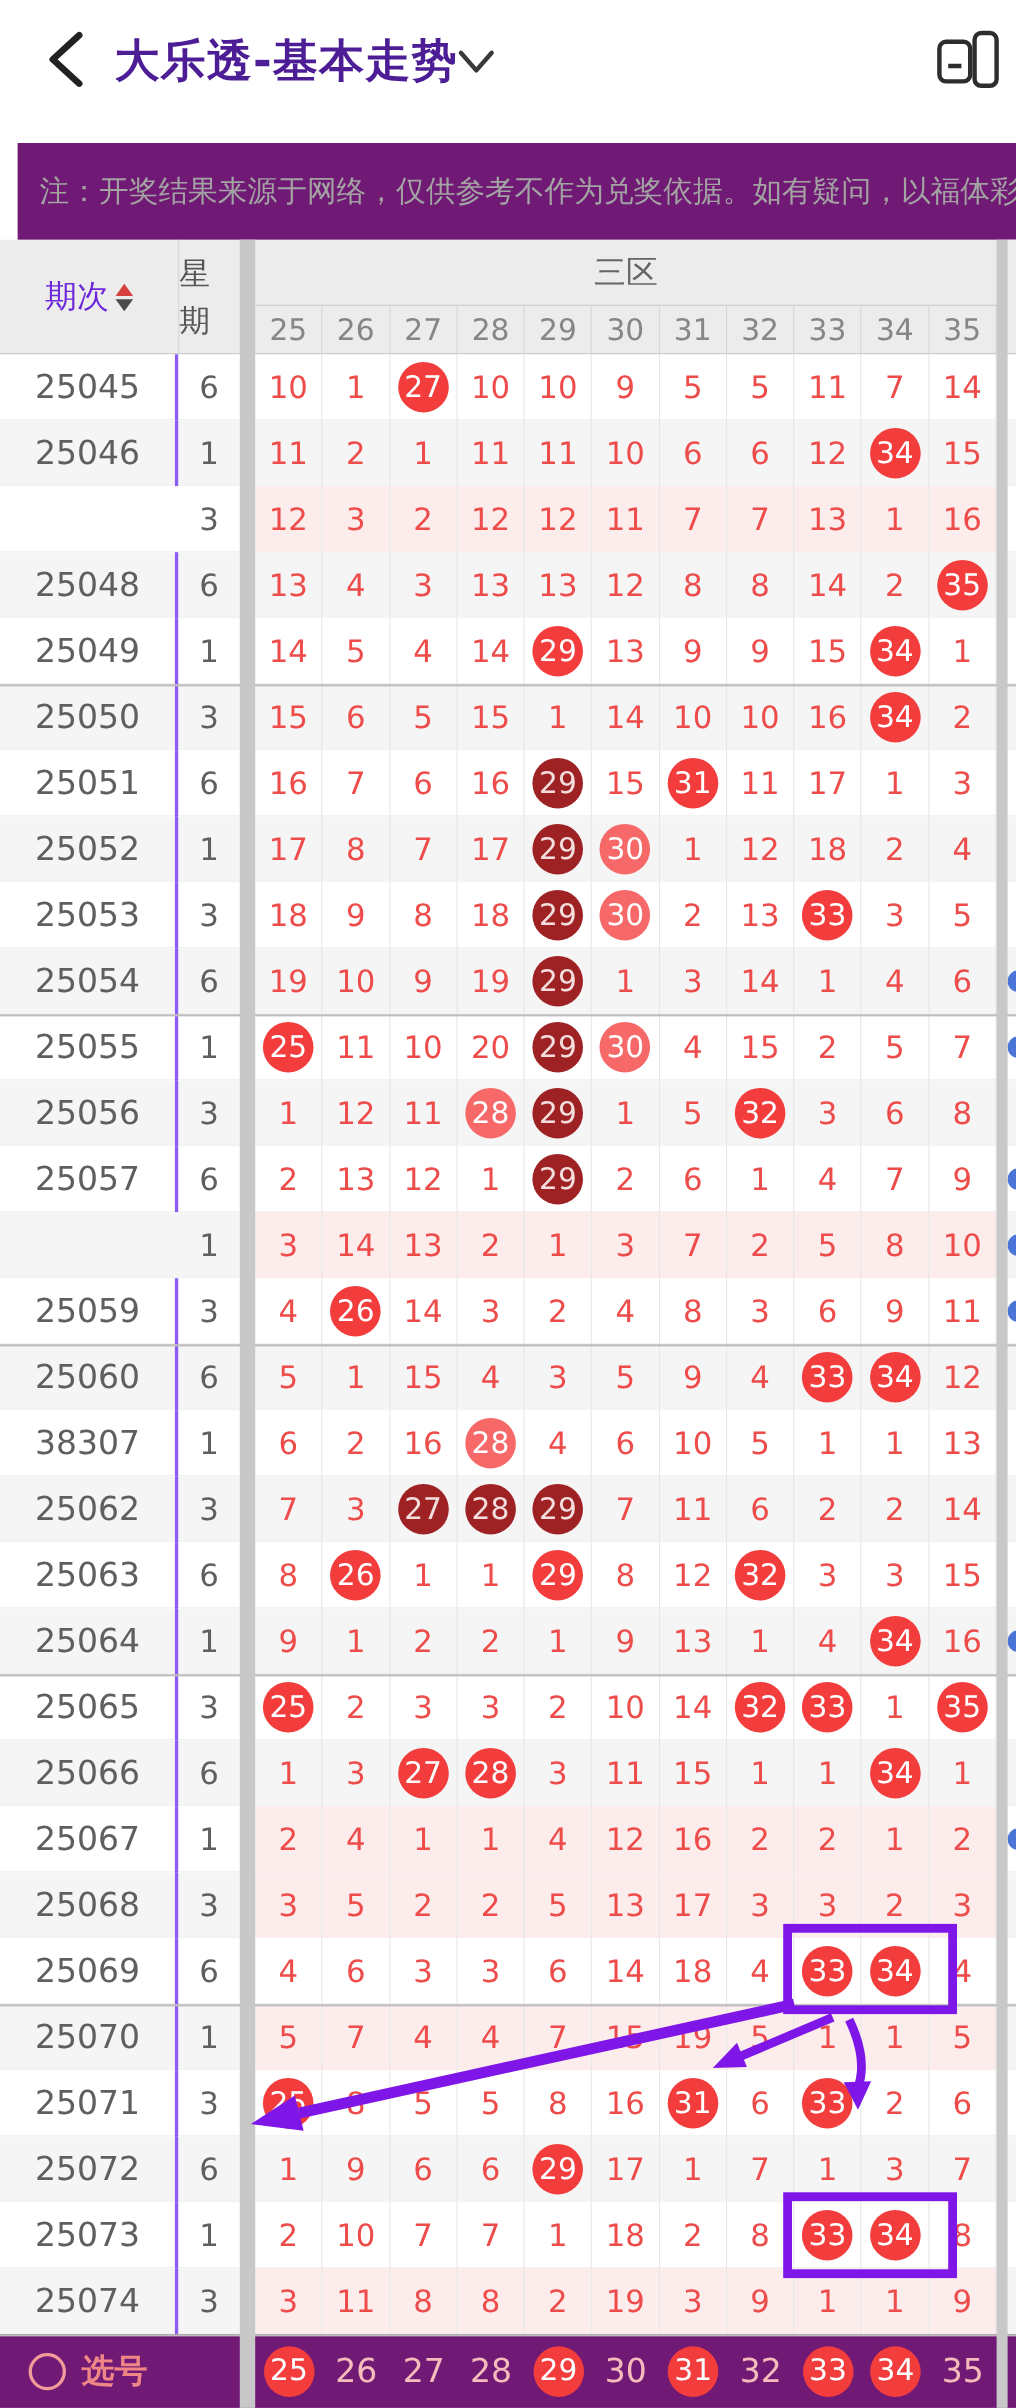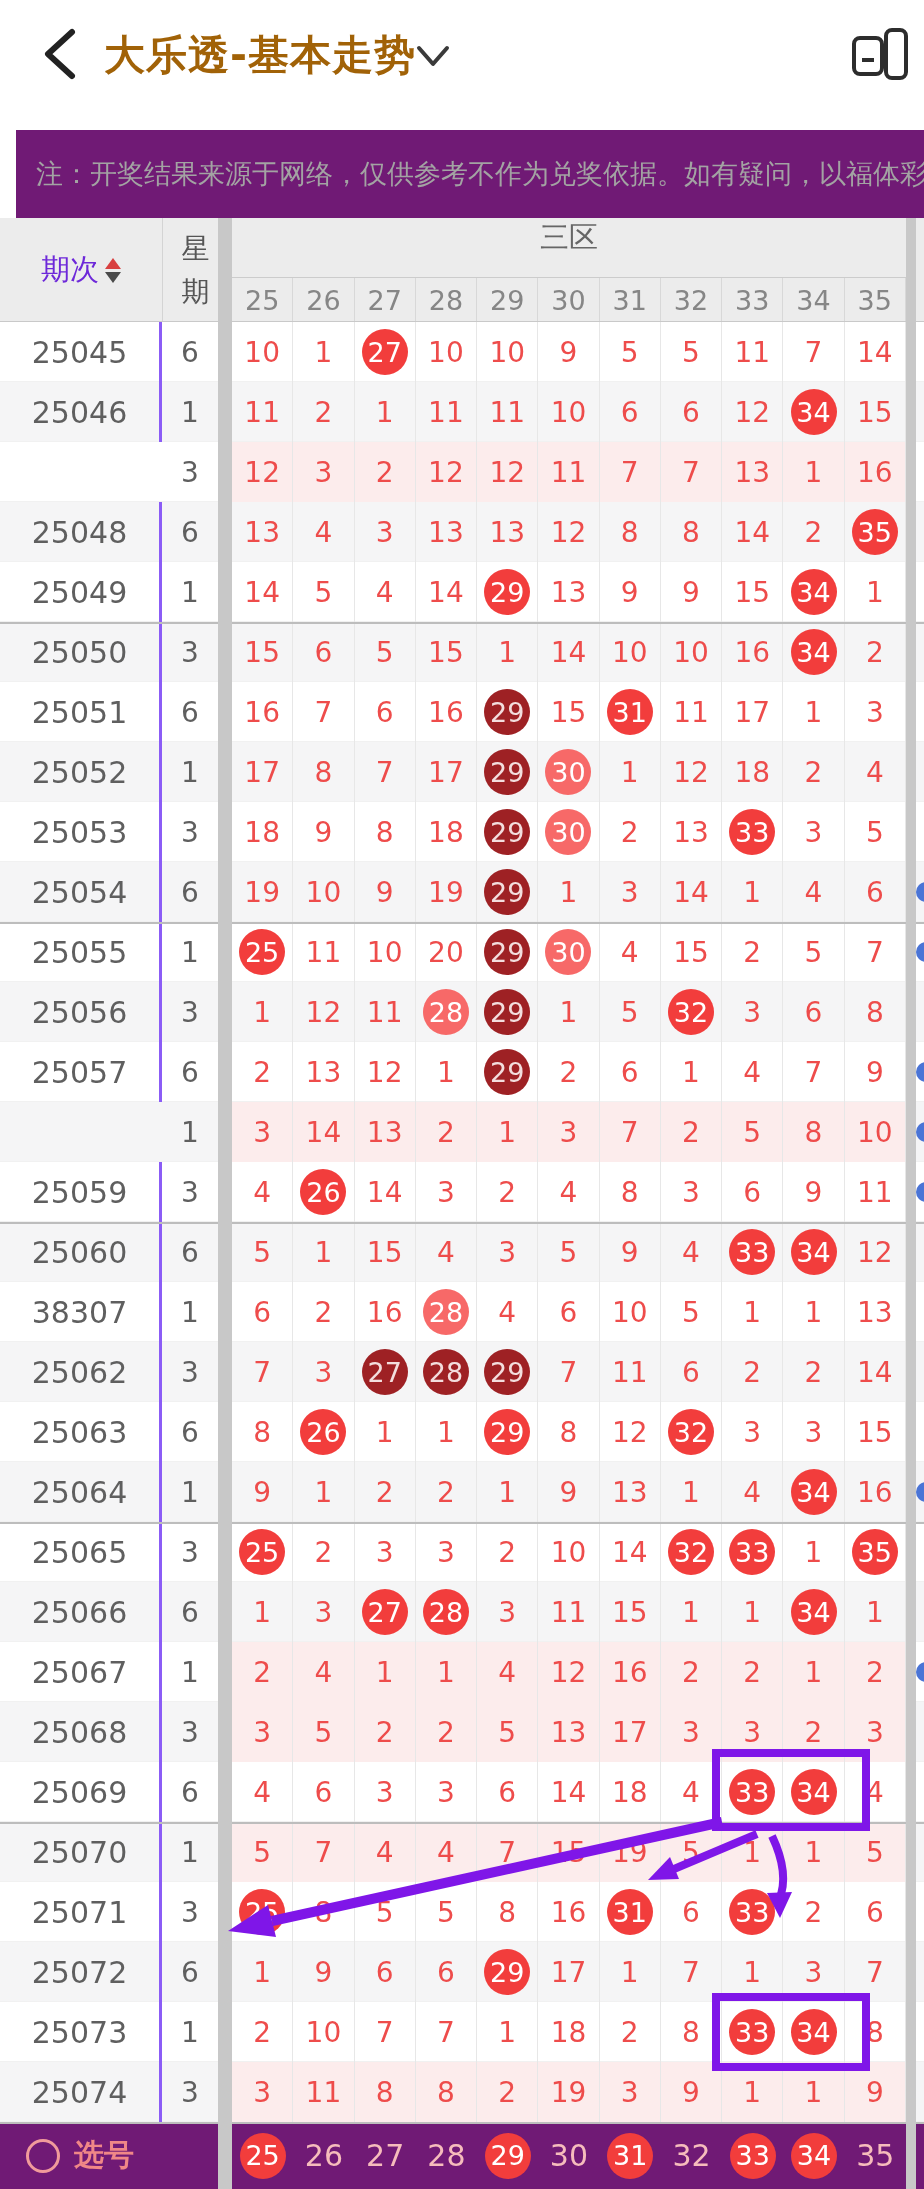--- a/index.html
+++ b/index.html
@@ -2,40 +2,40 @@
 <html><head>
 <meta charset="utf-8">
 <style>
   html,body{margin:0;padding:0;background:#fff;}
   #app{position:relative;width:924px;height:2189px;overflow:hidden;
        font-family:"DejaVu Sans","Liberation Sans",sans-serif;background:#fff;}
 
   
   .nav{position:absolute;left:0;top:0;width:924px;height:130px;background:#fff;}
   .back{position:absolute;left:38px;top:26px;width:44px;height:56px;cursor:pointer;}
-  .title{position:absolute;left:104px;top:28px;font-size:41px;font-weight:700;color:#a16207;letter-spacing:1px;}
+  .title{position:absolute;left:104px;top:28px;font-size:41px;font-weight:700;color:#4c1d95;letter-spacing:1px;}
   .ddown{position:absolute;left:416px;top:44px;width:34px;height:26px;}
   .winicon{position:absolute;left:850px;top:24px;width:60px;height:58px;}
 
   
   .notice{position:absolute;left:16px;top:130px;width:924px;height:88px;background:#701a75;}
   .notice span{position:absolute;left:20px;top:26px;font-size:27px;color:#a3a3a3;white-space:nowrap;}
 
   
   .thead{position:absolute;left:0;top:218px;width:924px;height:104px;background:#ececec;}
   .ph{position:absolute;left:0;top:0;width:162px;height:104px;border-right:1px solid #d4d4d4;
       display:flex;align-items:center;justify-content:center;color:#6d28d9;font-size:29px;}
   .sorticons{display:inline-block;margin-left:6px;}
   .tri{width:0;height:0;border-left:8px solid transparent;border-right:8px solid transparent;display:block;}
   .tri.up{border-bottom:11px solid #d84040;margin-bottom:3px;}
   .tri.down{border-top:11px solid #4a4a4a;}
-  .wh{position:absolute;left:162px;top:0;width:67px;height:104px;display:flex;align-items:center;justify-content:center;}
+  .wh{position:absolute;left:162px;top:0;width:67px;height:104px;display:flex;align-items:center;}
   .wh div{width:30px;font-size:28px;color:#555;line-height:1.55;word-break:break-all;text-align:center;}
   .zoneband{position:absolute;left:232px;top:0;width:674px;height:59px;border-bottom:1px solid #cccccc;
-      display:flex;justify-content:center;font-size:29px;color:#666;}
+      display:flex;align-items:center;justify-content:center;font-size:29px;color:#666;}
   .colrow{position:absolute;left:232px;top:60px;width:674px;height:44px;display:flex;}
   .colcell{flex:1;display:flex;align-items:center;justify-content:center;font-size:27px;color:#868686;
       border-right:1px solid #d8d8d8;}
   .headsliver{position:absolute;left:916px;top:0;width:8px;height:104px;background:#ececec;}
 
   
   .rows{position:absolute;left:0;top:322px;width:924px;}
   .trow{position:relative;width:924px;height:60px;background:#fff;border-bottom:1px solid #f1f1f1;box-sizing:border-box;}
   .trow.alt{background:#f5f5f6;}
   .pcell{position:absolute;left:0;top:0;width:162px;height:60px;display:flex;align-items:center;justify-content:center;

